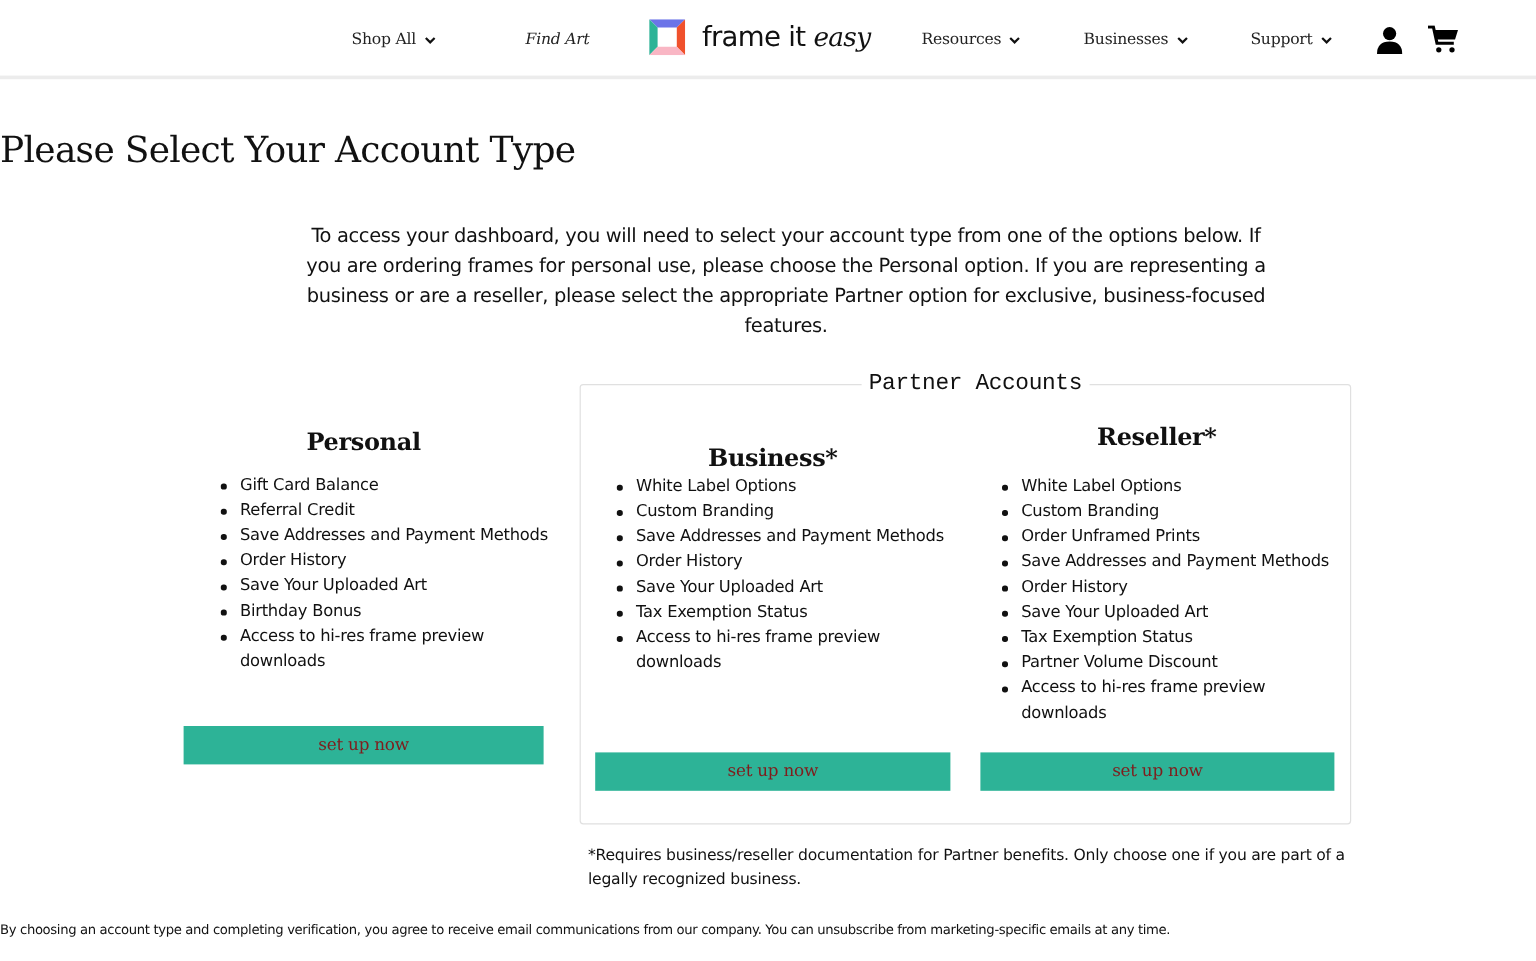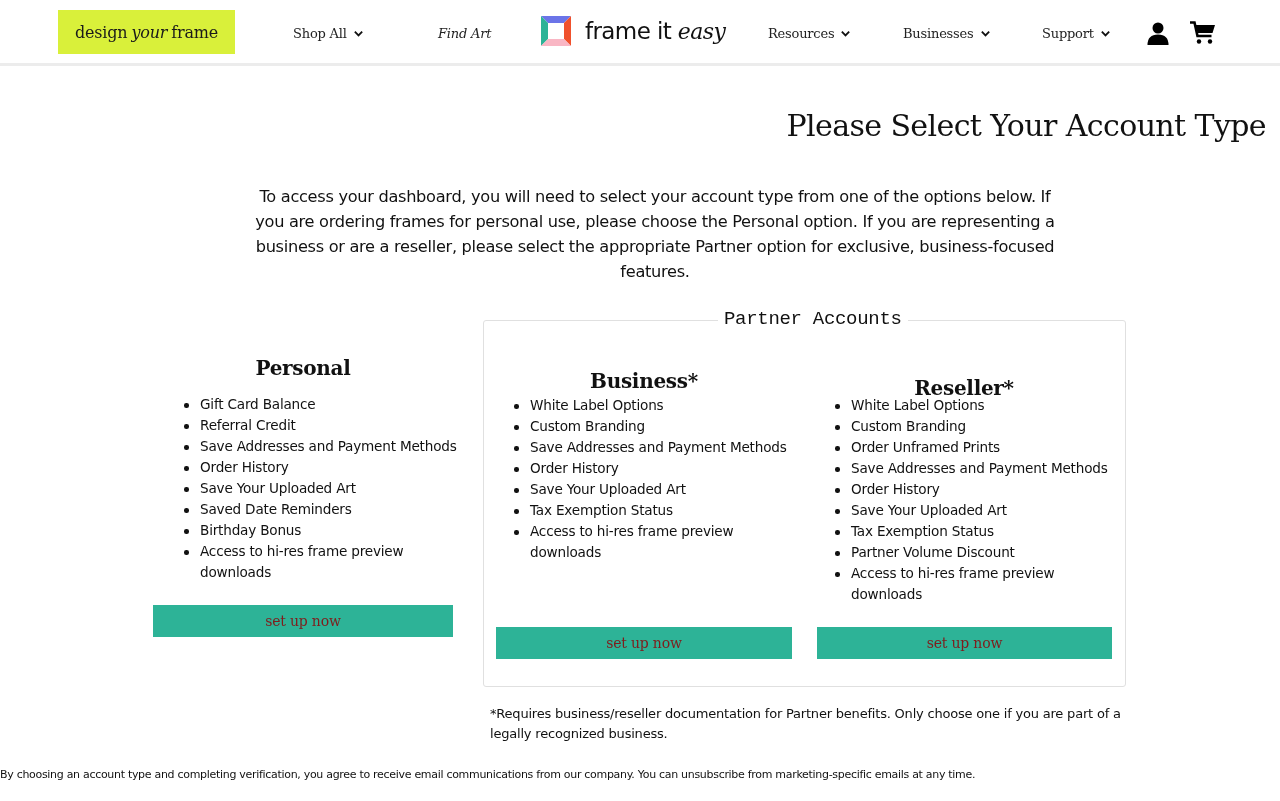--- a/index.html
+++ b/index.html
@@ -12,45 +12,40 @@
   .dyf-btn em { font-style: italic; margin: 0 4px; }
   .nav-item { position: absolute; top: 26px; font-family: "DejaVu Serif", serif; font-size: 13px; color: #222; display: flex; align-items: center; gap: 6px; white-space: nowrap; letter-spacing: -0.2px; }
   .chev { width: 11px; height: 11px; display: inline-block; }
   .logo { position: absolute; left: 541px; top: 16px; display: flex; align-items: center; gap: 14px; }
   .logo-mark { width: 30px; height: 30px; }
   .logo-text { font-family: "DejaVu Sans", sans-serif; font-size: 23px; color: #111; letter-spacing: -0.6px; white-space: nowrap; }
   .logo-text em { font-family: "DejaVu Serif", serif; font-weight: normal; font-size: 22px; }
   .icon-btn { position: absolute; top: 20px; width: 26px; height: 26px; display: flex; align-items: center; justify-content: center; }
 
   
-  .page-title { position: absolute; left: 0; top: 108px; width: 1266px; text-align: right; font-family: "DejaVu Serif", serif; font-size: 30px; font-weight: normal; color: #111; letter-spacing: -0.6px; }
+  .page-title { position: absolute; left: 0; top: 108px; width: 1266px; text-align: left; font-family: "DejaVu Serif", serif; font-size: 30px; font-weight: normal; color: #111; letter-spacing: -0.6px; }
   .intro { position: absolute; left: 233px; top: 184px; width: 800px; text-align: center; font-size: 16.2px; line-height: 25px; color: #111; letter-spacing: -0.3px; margin-left: 22px; }
 
   .col-title { position: absolute; text-align: center; font-family: "DejaVu Serif", serif; font-size: 20px; color: #111; letter-spacing: -0.3px; }
   .feat-list { position: absolute; list-style: none; font-size: 13.6px; line-height: 21px; color: #111; letter-spacing: -0.2px; }
   .feat-list li { position: relative; padding-left: 16px; }
   .feat-list li::before { content: ""; position: absolute; left: 0; top: 9px; width: 4.5px; height: 4.5px; border-radius: 50%; background: #111; }
 
   .setup-btn { position: absolute; height: 32px; background: #2db397; color: #7f1d1d; font-family: "DejaVu Serif", serif; font-size: 14px; display: flex; align-items: center; justify-content: center; border: none; cursor: pointer; letter-spacing: -0.2px; }
 
   .partner-box { position: absolute; left: 483px; top: 320px; width: 643px; height: 367px; border: 1px solid #e0e0e0; border-radius: 3px; }
   .partner-legend { position: absolute; left: 718px; top: 308px; padding: 0 6px; background: #fff; font-family: Liberation Mono, monospace; font-size: 19px; color: #111; letter-spacing: -0.3px; }
 
   .note { position: absolute; left: 490px; top: 704px; width: 640px; font-size: 13px; line-height: 19.5px; color: #111; letter-spacing: -0.2px; }
   .footer-note { position: absolute; left: 0; top: 768px; width: 1266px; font-size: 11px; color: #111; letter-spacing: -0.3px; }
 </style>
 </head>
 <body>
 
 <header class="header">
-  <a class="dyf-btn">
-    <span>design</span>
-    <em>your</em>
-    <span>frame</span>
-  </a>
 
   <div class="nav-item" style="left:293px;">
     <span>Shop All</span>
     <svg class="chev" viewBox="0 0 12 12">
         <path d="M2 4 L6 8 L10 4" fill="none" stroke="#111" stroke-width="2"></path>
       </svg>
   </div>
   <div class="nav-item" style="left:438px;font-style:italic;">
     <span>Find Art</span>
   </div>
@@ -104,21 +99,20 @@
 <p class="intro">To access your dashboard, you will need to select your account type from one of the options below. If you are ordering frames for personal use, please choose the Personal option. If you are representing a business or are a reseller, please select the appropriate Partner option for exclusive, business-focused features.</p>
 
 <section>
   <h2 class="col-title" style="left:153px; top:356px; width:300px;">Personal</h2>
   <ul class="feat-list" style="left:184px; top:394px; width:280px;">
     <li>Gift Card Balance</li>
     <li>Referral Credit</li>
     <li>Save Addresses and Payment Methods</li>
     <li>Order History</li>
     <li>Save Your Uploaded Art</li>
-    <li>Saved Date Reminders</li>
     <li>Birthday Bonus</li>
     <li style="width:220px;">Access to hi-res frame preview downloads</li>
   </ul>
   <button class="setup-btn" style="left:153px; top:605px; width:300px;">set up now</button>
 </section>
 
 <div class="partner-box"></div>
 <div class="partner-legend">Partner Accounts</div>
 
 <section>
@@ -129,21 +123,21 @@
     <li>Save Addresses and Payment Methods</li>
     <li>Order History</li>
     <li>Save Your Uploaded Art</li>
     <li>Tax Exemption Status</li>
     <li style="width:220px;">Access to hi-res frame preview downloads</li>
   </ul>
   <button class="setup-btn" style="left:496px; top:627px; width:296px;">set up now</button>
 </section>
 
 <section>
-  <h2 class="col-title" style="left:814px; top:376px; width:300px;">Reseller*</h2>
+  <h2 class="col-title" style="left:814px; top:352px; width:300px;">Reseller*</h2>
   <ul class="feat-list" style="left:835px; top:395px; width:285px;">
     <li>White Label Options</li>
     <li>Custom Branding</li>
     <li>Order Unframed Prints</li>
     <li>Save Addresses and Payment Methods</li>
     <li>Order History</li>
     <li>Save Your Uploaded Art</li>
     <li>Tax Exemption Status</li>
     <li>Partner Volume Discount</li>
     <li style="width:220px;">Access to hi-res frame preview downloads</li>

